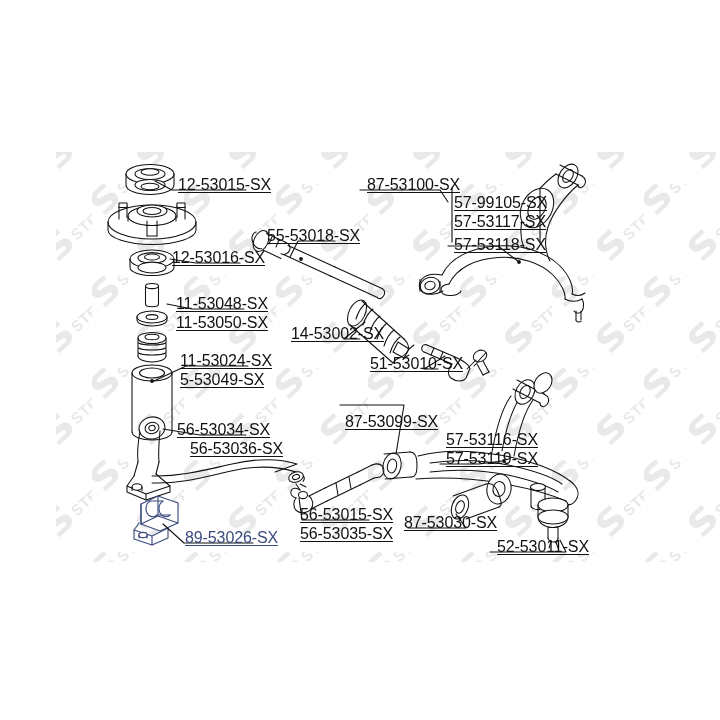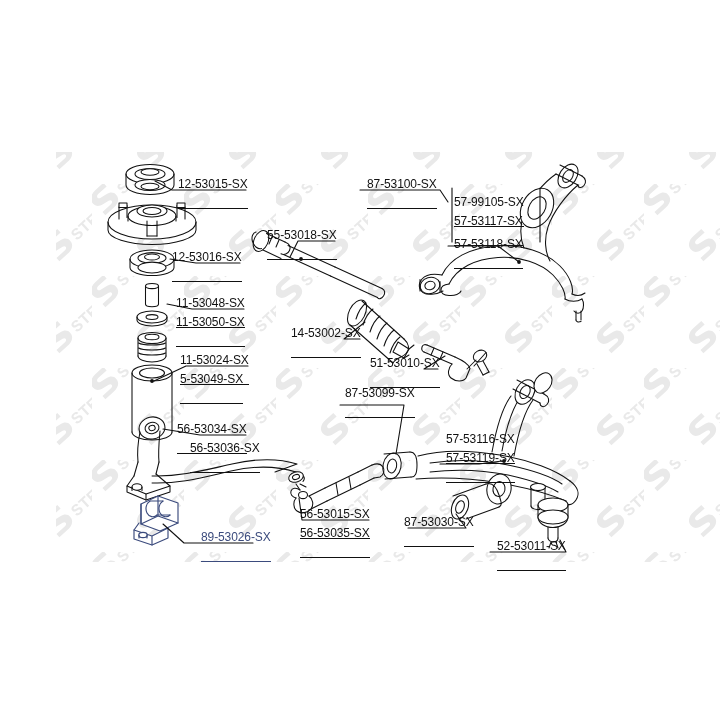--- a/index.html
+++ b/index.html
@@ -9,24 +9,24 @@
 
   
   #watermark{position:absolute;left:0;top:0;width:720px;height:720px;
              z-index:1;pointer-events:none;}
 
   
   #drawing{position:absolute;left:0;top:0;width:720px;height:720px;z-index:2;}
 
   
   #labels{position:absolute;left:0;top:0;width:720px;height:720px;z-index:3;}
-  .lbl{position:absolute;font-size:12px;color:#111;white-space:nowrap;
+  .lbl{position:absolute;font-size:16px;color:#111;white-space:nowrap;
        letter-spacing:-0.1px;line-height:13px;
-       border-bottom:1.15px solid #111;padding-bottom:17px;}
-  .lbl.hl{color:#3b4b7d;border-bottom-color:#3b4b7d;margin-left:16px;}
+       border-bottom:1.15px solid #111;padding-bottom:1px;}
+  .lbl.hl{color:#3b4b7d;border-bottom-color:#3b4b7d;}
 </style>
 </head>
 <body>
 
 <div id="stage">
 
   <svg id="watermark" viewBox="0 0 720 720" xmlns="http://www.w3.org/2000/svg">
     <defs>
       <g id="wmTile">
         <g transform="rotate(-42 0 0)" fill="#e9e9e9">
@@ -339,21 +339,21 @@
     <div class="lbl" style="left:176px;top:316px">11-53050-SX</div>
     <div class="lbl" style="left:180px;top:354px">11-53024-SX</div>
     <div class="lbl" style="left:180px;top:373px">5-53049-SX</div>
     <div class="lbl" style="left:267px;top:229px">55-53018-SX</div>
     <div class="lbl" style="left:291px;top:327px">14-53002-SX</div>
     <div class="lbl" style="left:370px;top:357px">51-53010-SX</div>
     <div class="lbl" style="left:367px;top:178px">87-53100-SX</div>
     <div class="lbl" style="left:454px;top:196px">57-99105-SX</div>
     <div class="lbl" style="left:454px;top:215px">57-53117-SX</div>
     <div class="lbl" style="left:454px;top:238px">57-53118-SX</div>
-    <div class="lbl" style="left:345px;top:387px">87-53099-SX</div>
+    <div class="lbl" style="left:345px;top:415px">87-53099-SX</div>
     <div class="lbl" style="left:446px;top:433px">57-53116-SX</div>
     <div class="lbl" style="left:446px;top:452px">57-53119-SX</div>
     <div class="lbl" style="left:404px;top:516px">87-53030-SX</div>
     <div class="lbl" style="left:497px;top:540px">52-53011-SX</div>
     <div class="lbl" style="left:177px;top:423px">56-53034-SX</div>
     <div class="lbl" style="left:190px;top:442px">56-53036-SX</div>
     <div class="lbl" style="left:300px;top:508px">56-53015-SX</div>
     <div class="lbl" style="left:300px;top:527px">56-53035-SX</div>
     <div class="lbl hl" style="left:185px;top:531px">89-53026-SX</div>
   </div>

